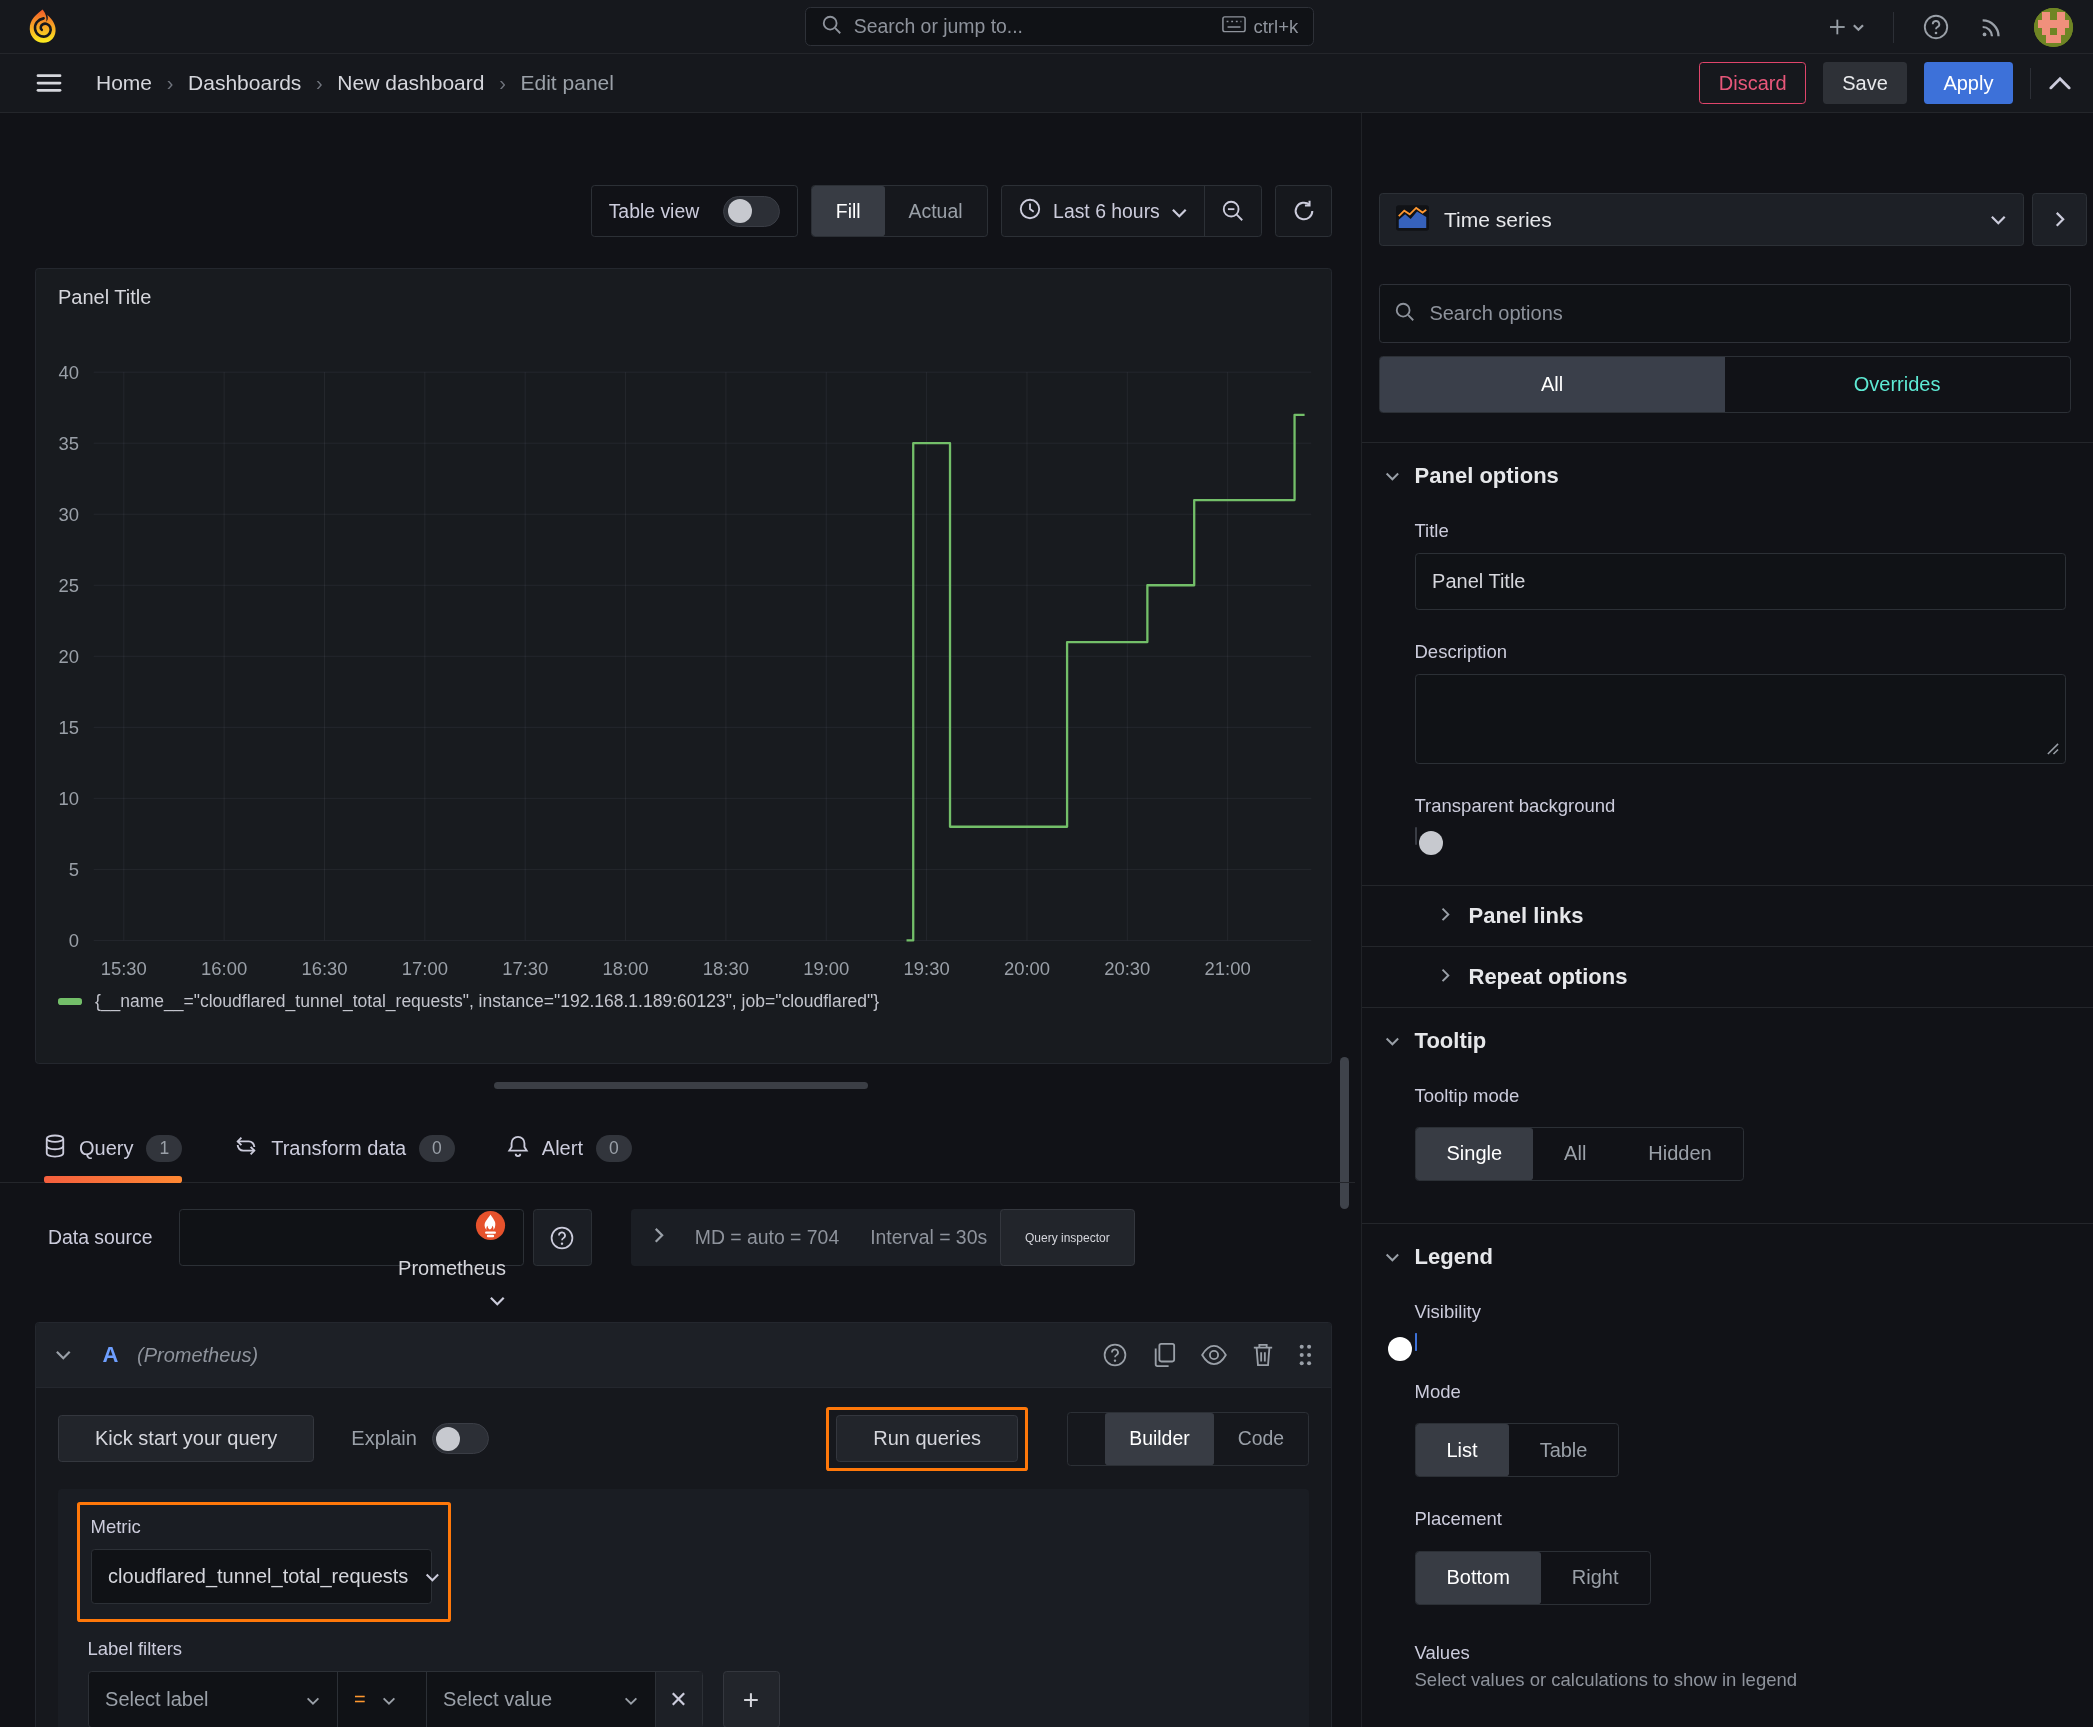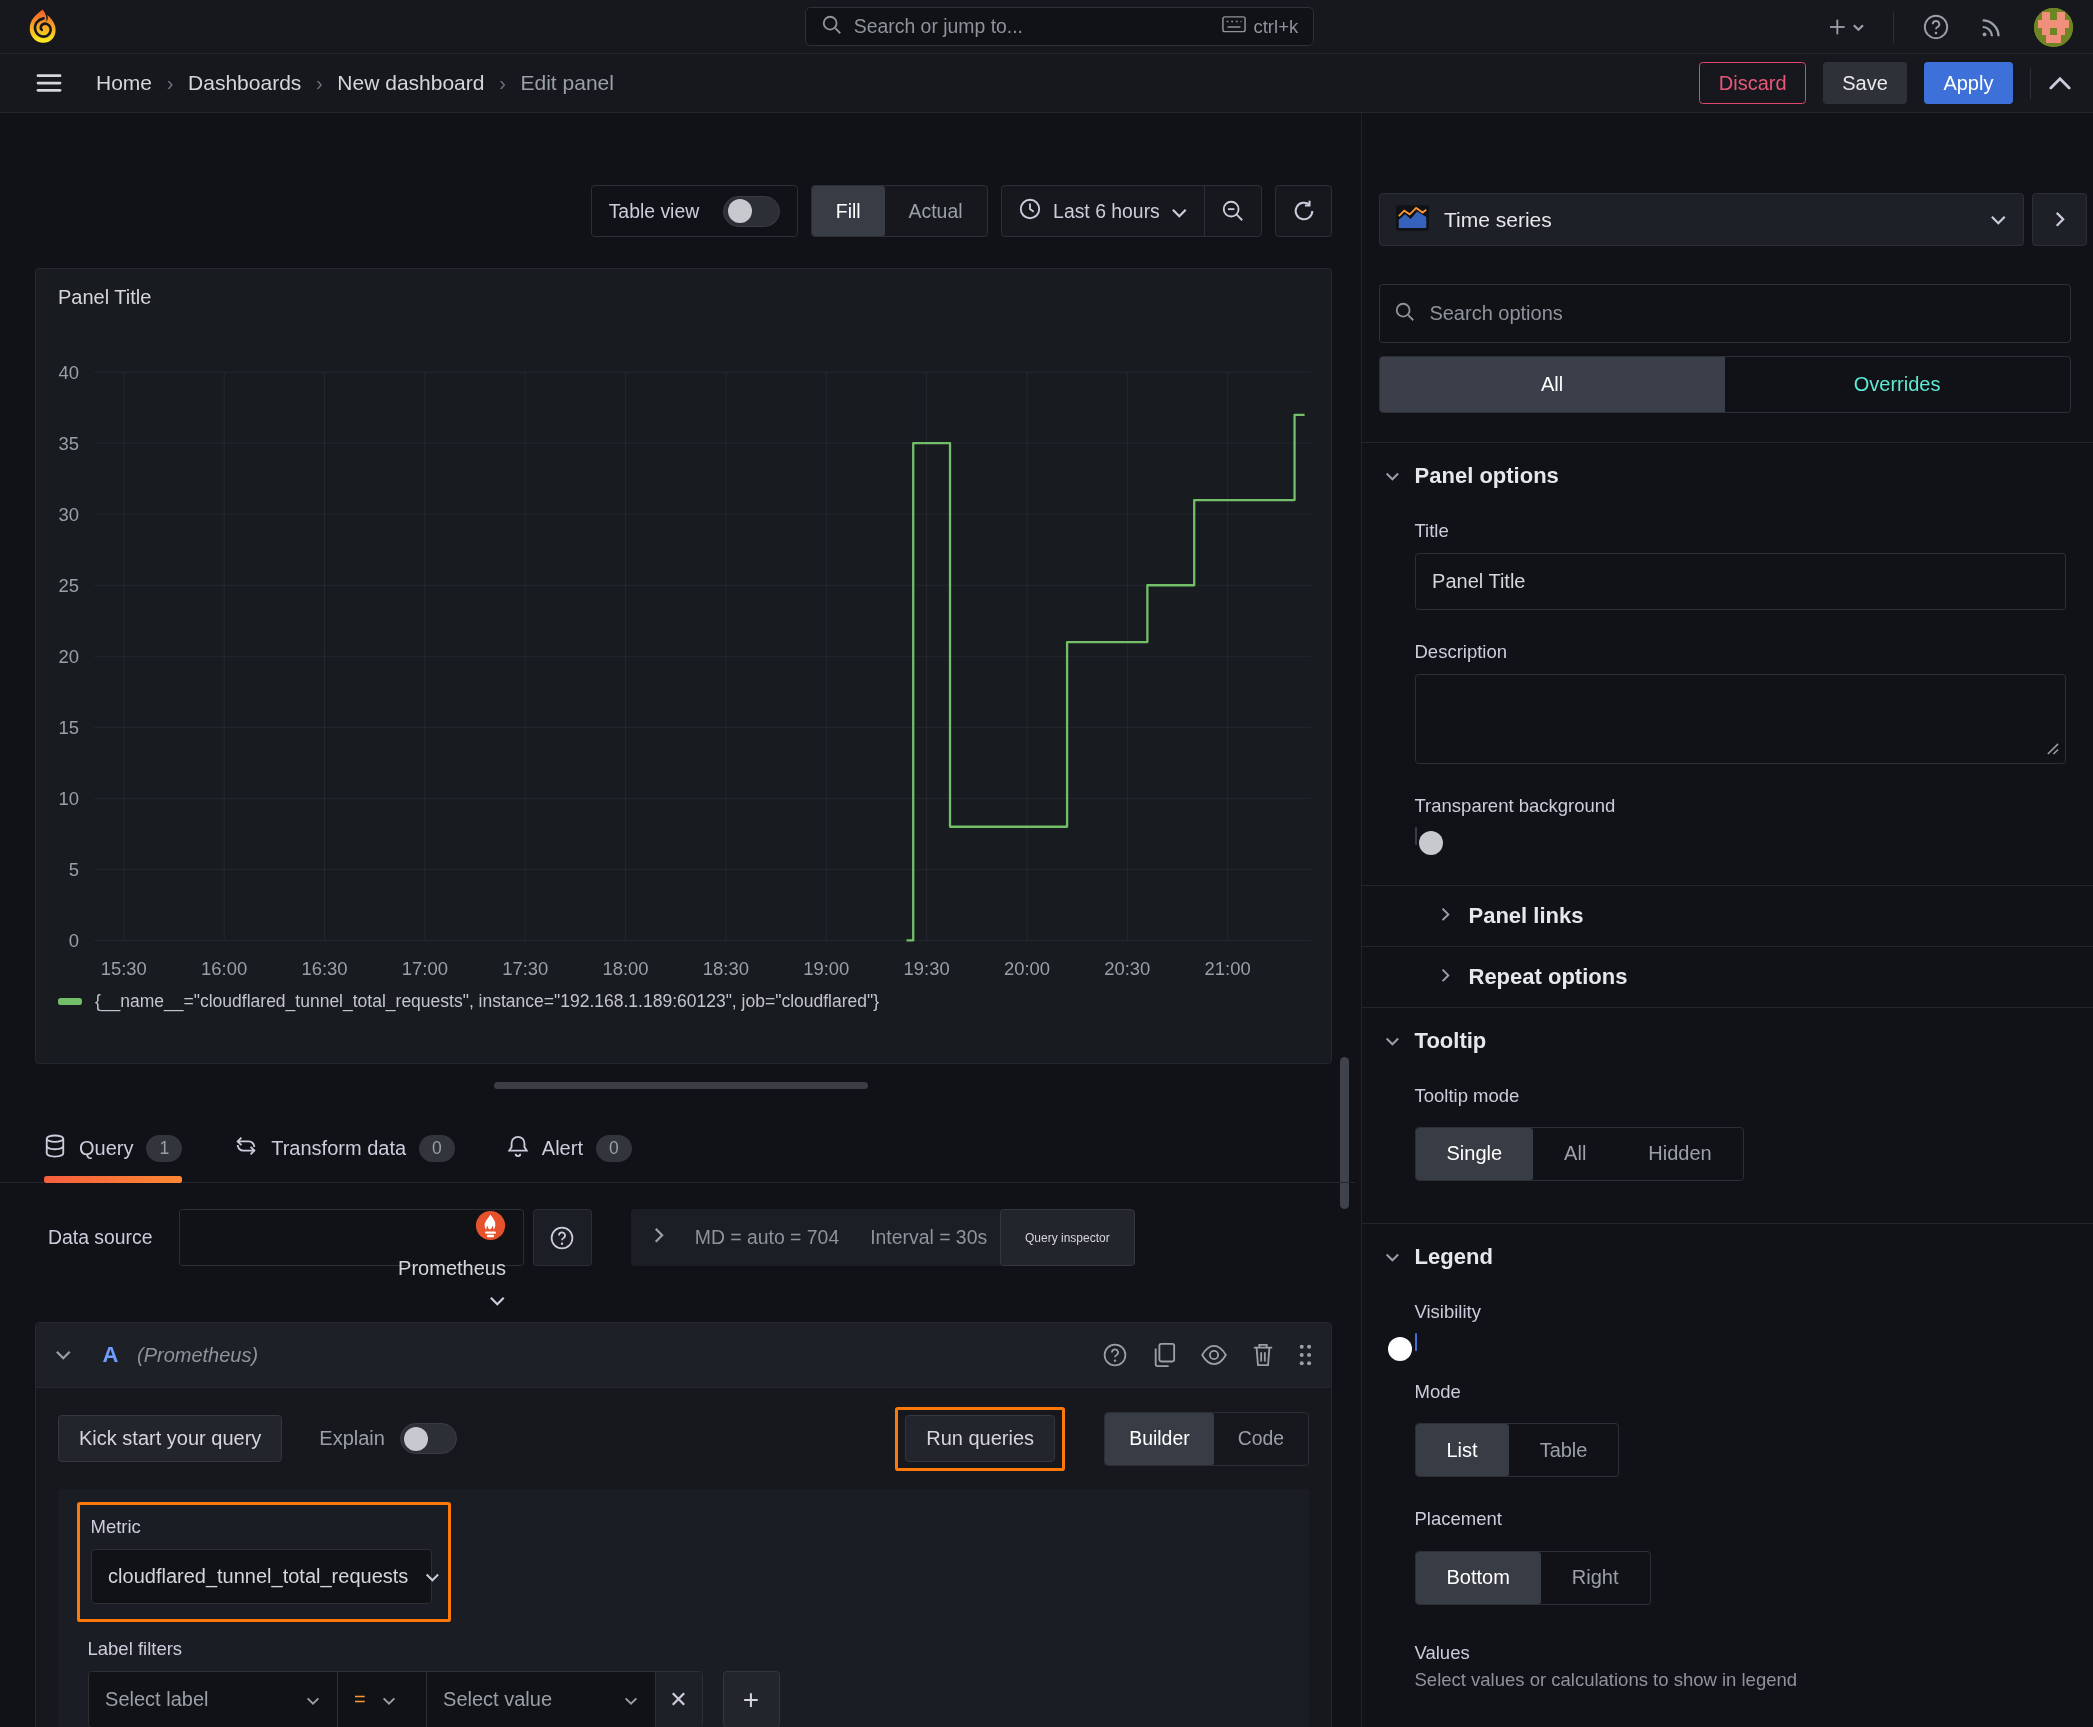--- a/index.html
+++ b/index.html
@@ -78,26 +78,26 @@
   .ds-stats { display:flex; align-items:center; gap:31px; margin-left:39px; background:#1b1e24; border-radius:3.7px; height:57px; padding:0 22px; color:#8e939c; font-size:19.4px; }
   .qi-btn { margin-left:-9.2px; height:57px; background:#22252b; border:0.9px solid #34373e; border-radius:3.7px; color:#d5d6dc; font-size:12px; padding:0 24px; cursor:pointer; }
 
   
   .query-card { position:absolute; left:35px; top:1322px; width:1297px; height:406px; background:#16181d; border:0.9px solid #24272e; border-radius:3.7px 3.7px 0 0; overflow:hidden; }
   .q-header { height:65px; background:#1d2026; border-bottom:0.9px solid #24272e; display:flex; align-items:center; padding:0 18.5px; gap:18.5px; }
   .q-ref { color:#6e9fff; font-size:22px; font-weight:bold; margin-left:13px; }
   .q-ds-hint { color:#8e939c; font-size:20px; font-style:italic; }
   .q-icons { margin-left:auto; display:flex; align-items:center; gap:24px; color:#9aa0a8; }
   .q-toolbar { display:flex; align-items:center; padding:18.5px 22px 13px 22px; gap:24px; }
-  .btn-sec { background:#22252b; border:0.9px solid #34373e; border-radius:3.7px; color:#d5d6dc; font-size:20px; padding:11px 20px; cursor:pointer; font-family:inherit; }
+  .btn-sec { background:#22252b; border:0.9px solid #34373e; border-radius:3.7px; color:#d5d6dc; font-size:20px; padding:11px 36px; cursor:pointer; font-family:inherit; }
   .explain-wrap { display:flex; align-items:center; gap:14.8px; margin-left:13px; }
   .explain-wrap .lbl { color:#9aa0a8; font-size:20px; }
   .annot { border:3.7px solid #ff780a; border-radius:2.8px; }
   .run-annot { margin-left:auto; padding:5.5px 7.4px; }
-  .bc-seg { margin-left:14.8px; height:54px; }
+  .bc-seg { margin-left:14.8px; height:54px;padding-left:37px; }
   .q-editor { margin:5.5px 22px 0 22px; background:#1a1d23; border-radius:3.7px; padding:13px 18.5px 18.5px 18.5px; height:247px; }
   .metric-annot { display:inline-block; padding:11px 16.6px 14.8px 11px; }
   .fld-label { font-size:18.5px; color:#ccccdc; margin-bottom:11px; }
   .dd { display:flex; align-items:center; gap:16.6px; background:#101216; border:0.9px solid #2c3036; border-radius:3.7px; height:55px; padding:0 16.6px; cursor:pointer; }
   .dd .val { font-size:20px; color:#d5d6dc; }
   .dd .ph-val { font-size:20px; color:#9aa0a8; }
   .lf-row { display:flex; align-items:stretch; margin-top:11px; }
   .lf-group { display:flex; border:0.9px solid #2c3036; border-radius:3.7px; background:#101216; }
   .lf-group .dd { border:none; border-right:0.9px solid #2c3036; border-radius:0; background:transparent; }
   .op-eq { color:#ff9830; font-size:20px; }

